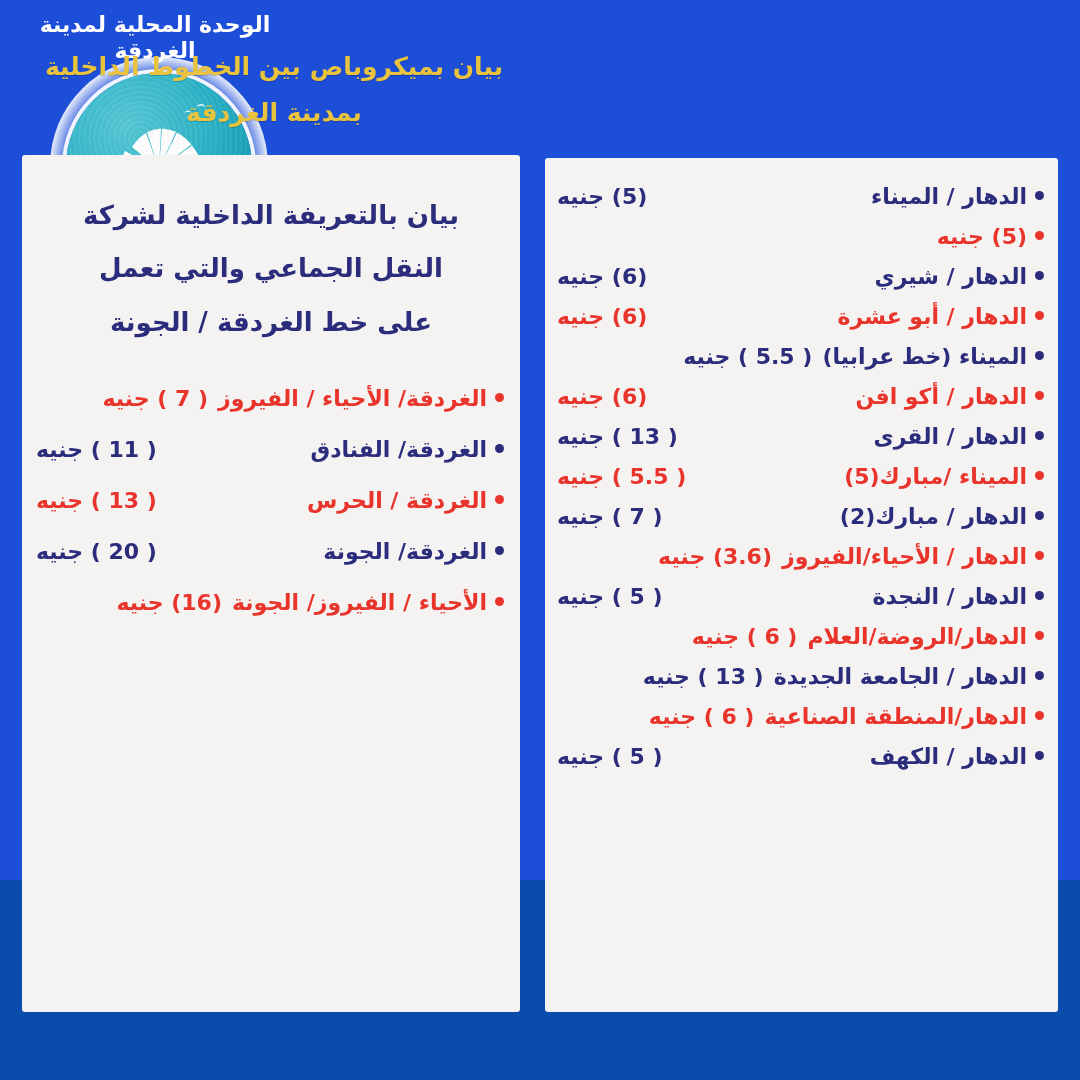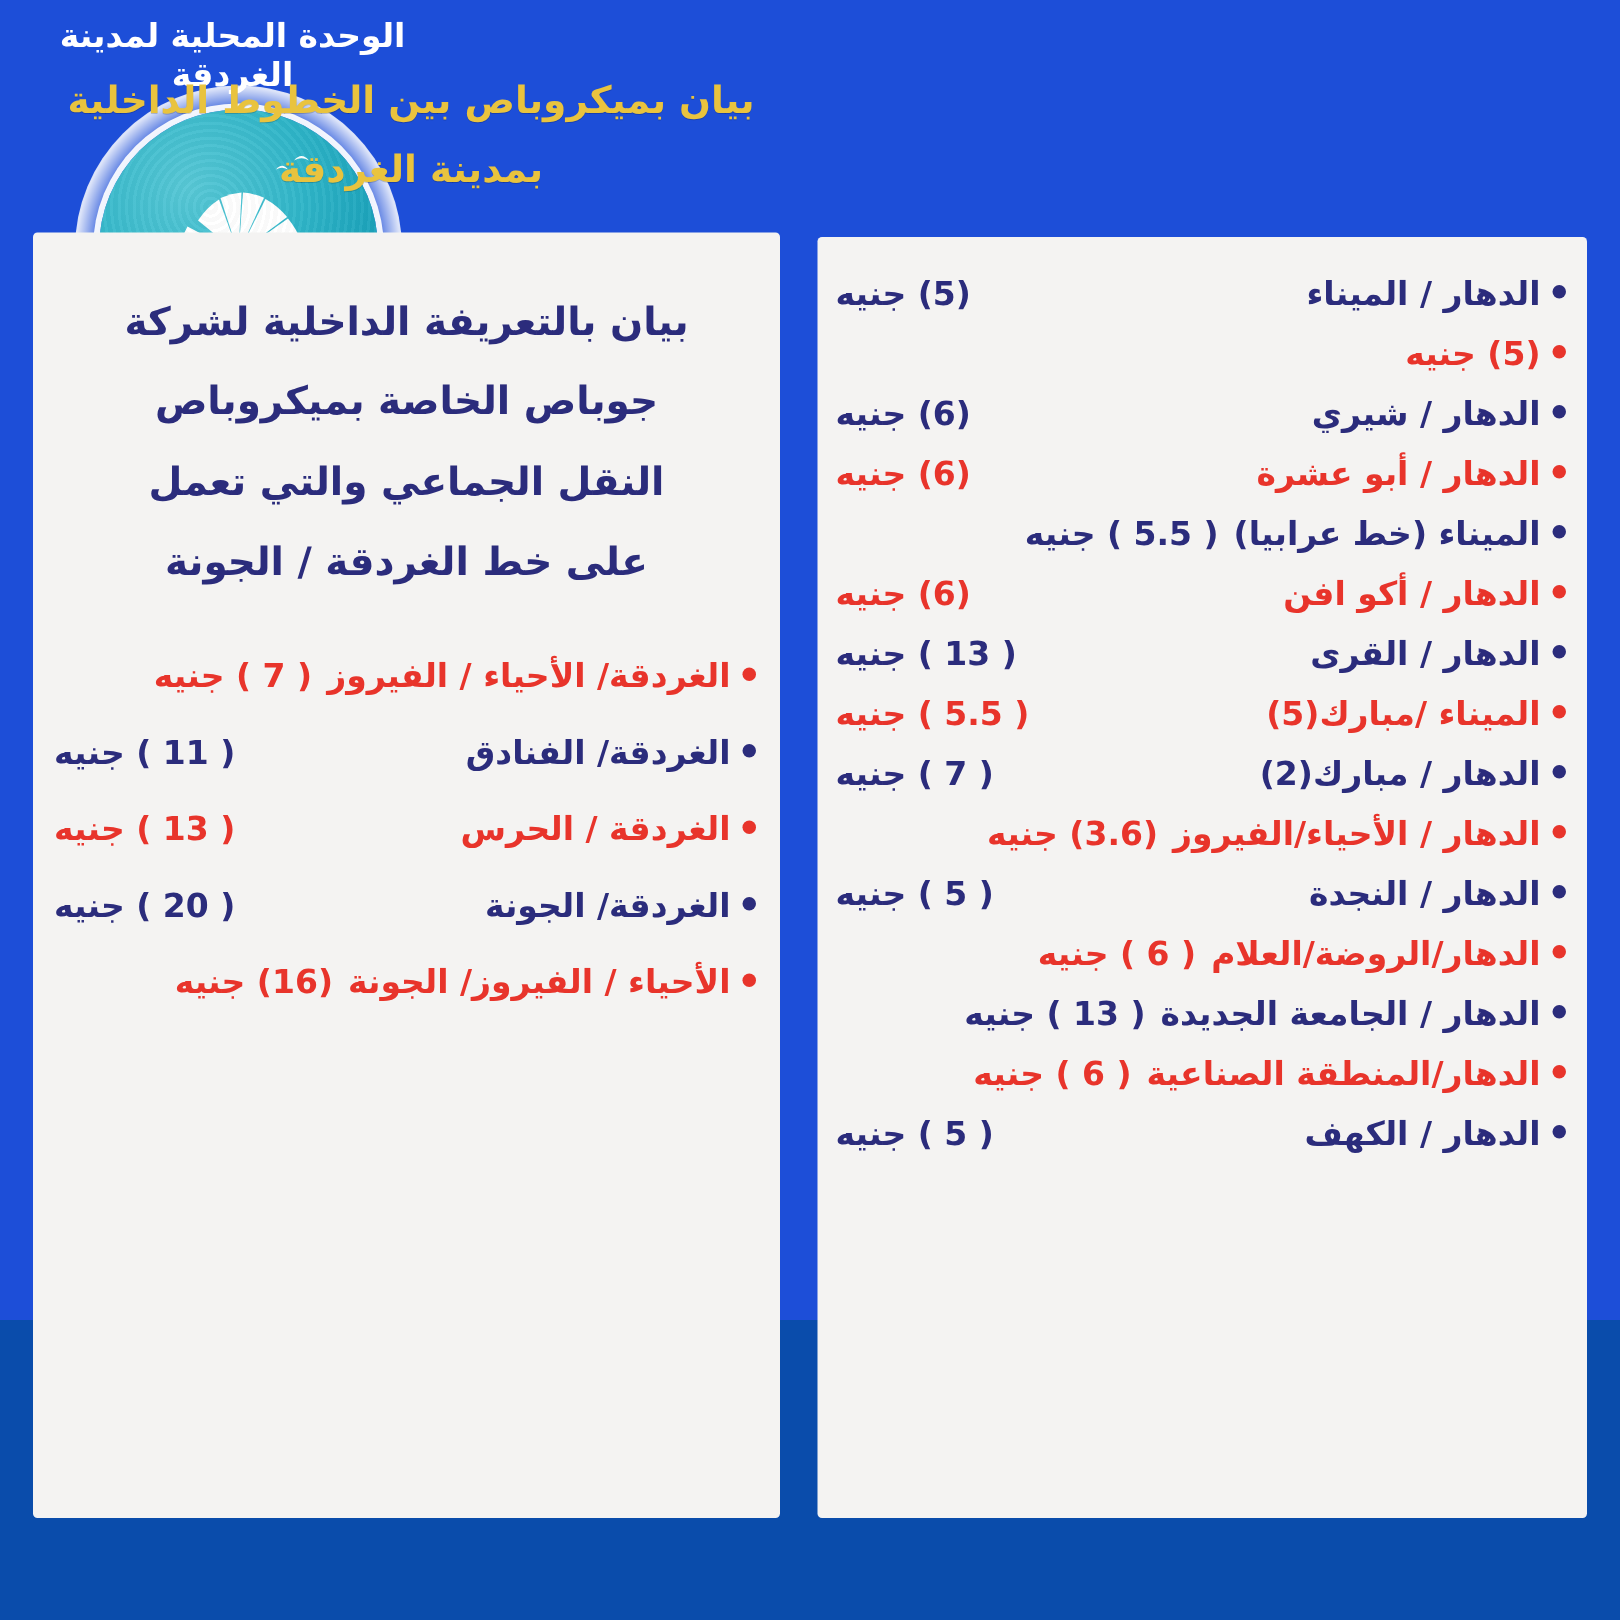--- a/index.html
+++ b/index.html
@@ -187,21 +187,20 @@
   </div>
 
   <div class="right-header">
     <div>بيان بميكروباص بين الخطوط الداخلية</div>
     <div>بمدينة الغردقة</div>
   </div>
 
   <div class="card" id="left-card">
     <div class="left-title" id="left-title">
         <div>بيان بالتعريفة الداخلية لشركة</div>
-        <div>جوباص الخاصة بميكروباص</div>
         <div>النقل الجماعي والتي تعمل</div>
         <div>على خط الغردقة / الجونة</div>
       </div>
     <ul class="fares" id="left-list">
         <li class="red wide">
           <span class="dot"></span>
           <span class="row">
             <span class="route">الغردقة/ الأحياء / الفيروز</span>
             <span class="price">( 7 ) جنيه</span>
           </span>

